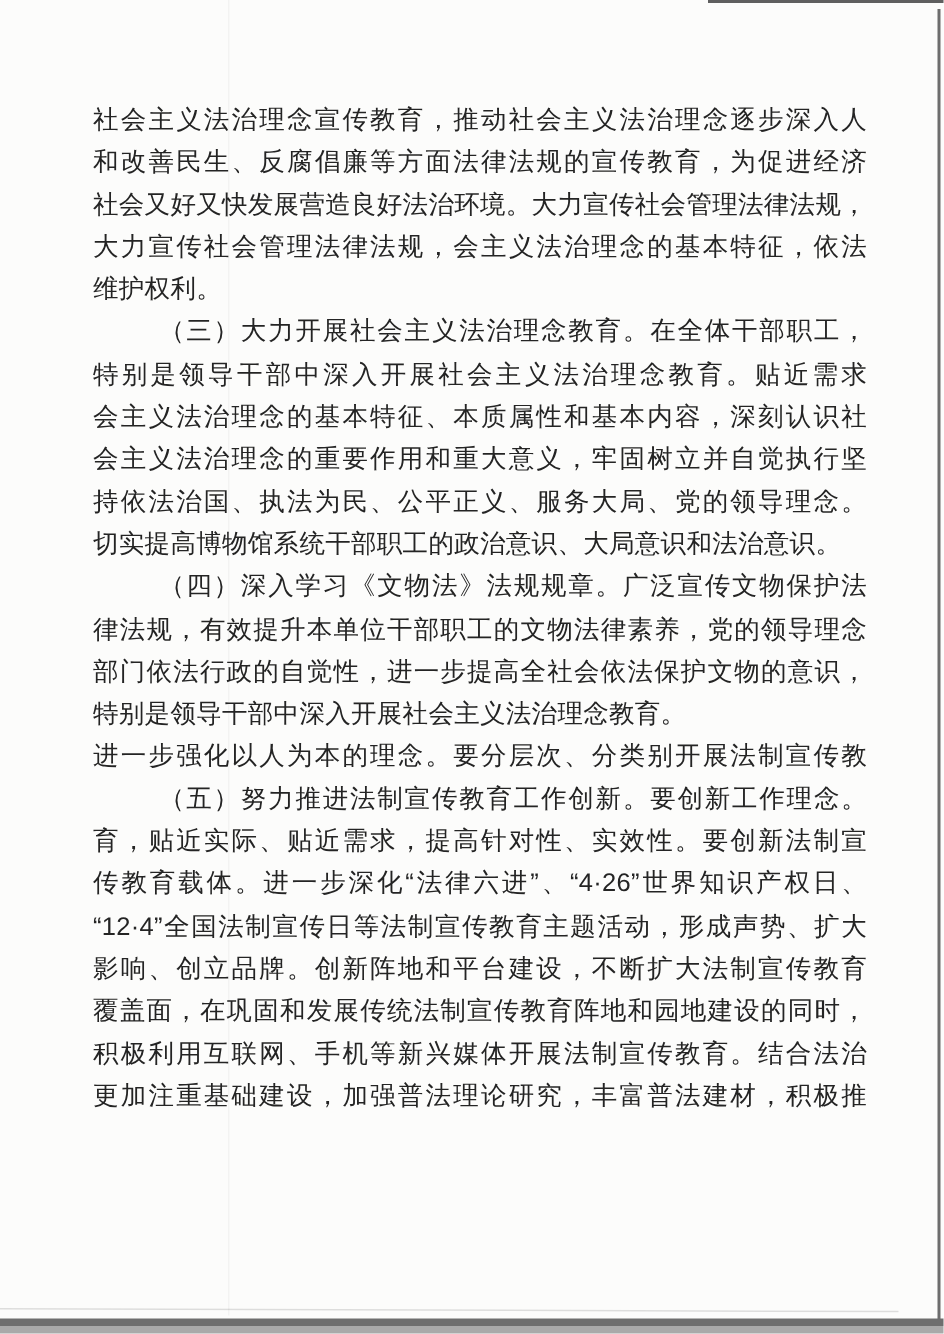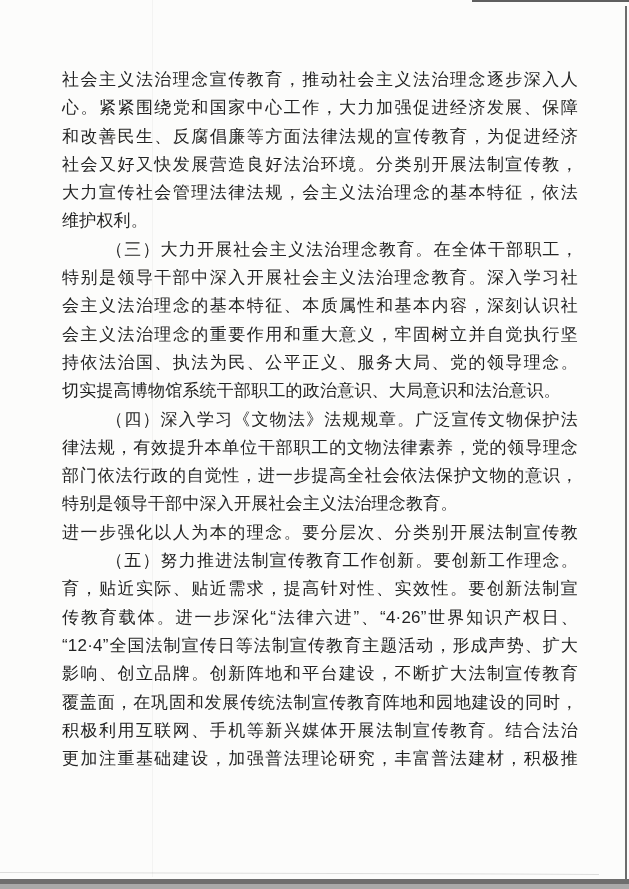--- a/index.html
+++ b/index.html
@@ -84,27 +84,26 @@
     text-indent: 44px;
   }
 </style>
 </head>
 <body>
 
 <div class="page">
   <div class="vertical-crease"></div>
   <div class="text-block">
       <div class="text-line justify">社会主义法治理念宣传教育，推动社会主义法治理念逐步深入人</div>
-      <div class="text-line justify">心。紧紧围绕党和国家中心工作，大力加强促进经济发展、保障</div>
       <div class="text-line justify">和改善民生、反腐倡廉等方面法律法规的宣传教育，为促进经济</div>
-      <div class="text-line justify">社会又好又快发展营造良好法治环境。分类别开展法制宣传教，</div>
+      <div class="text-line justify">社会又好又快发展营造良好法治环境。大力宣传社会管理法律法规，</div>
       <div class="text-line justify">大力宣传社会管理法律法规，会主义法治理念的基本特征，依法</div>
       <div class="text-line">维护权利。</div>
       <div class="text-line justify indent">（三）大力开展社会主义法治理念教育。在全体干部职工，</div>
-      <div class="text-line justify">特别是领导干部中深入开展社会主义法治理念教育。深入学习社</div>
+      <div class="text-line justify">特别是领导干部中深入开展社会主义法治理念教育。贴近需求</div>
       <div class="text-line justify">会主义法治理念的基本特征、本质属性和基本内容，深刻认识社</div>
       <div class="text-line justify">会主义法治理念的重要作用和重大意义，牢固树立并自觉执行坚</div>
       <div class="text-line justify">持依法治国、执法为民、公平正义、服务大局、党的领导理念。</div>
       <div class="text-line">切实提高博物馆系统干部职工的政治意识、大局意识和法治意识。</div>
       <div class="text-line justify indent">（四）深入学习《文物法》法规规章。广泛宣传文物保护法</div>
       <div class="text-line justify">律法规，有效提升本单位干部职工的文物法律素养，党的领导理念</div>
       <div class="text-line justify">部门依法行政的自觉性，进一步提高全社会依法保护文物的意识，</div>
       <div class="text-line">特别是领导干部中深入开展社会主义法治理念教育。</div>
       <div class="text-line justify">进一步强化以人为本的理念。要分层次、分类别开展法制宣传教</div>
       <div class="text-line justify indent">（五）努力推进法制宣传教育工作创新。要创新工作理念。</div>

